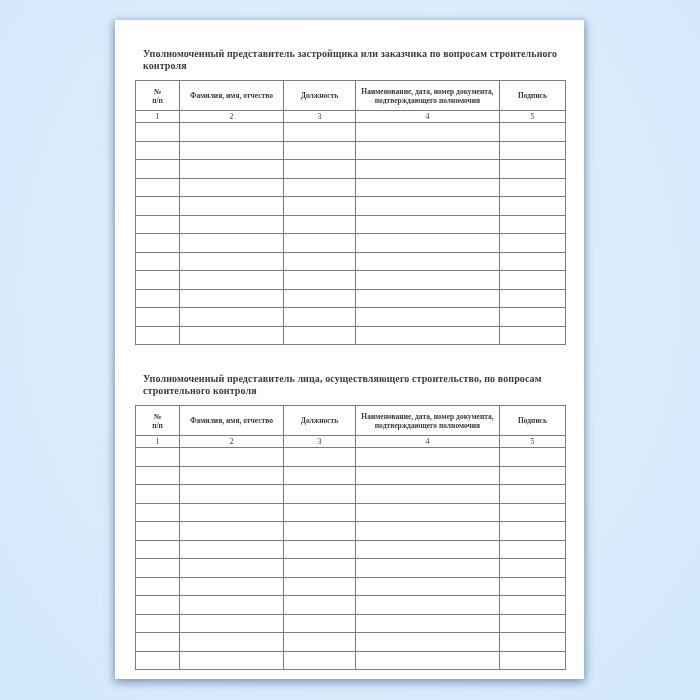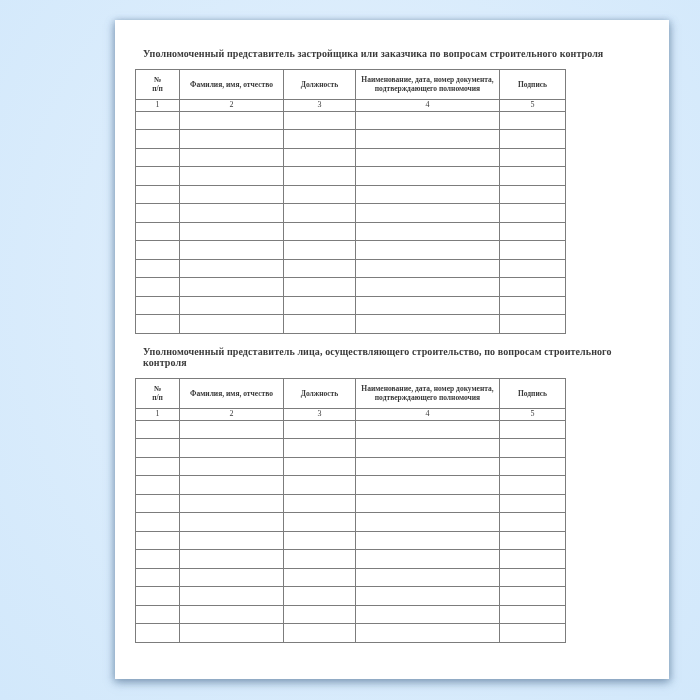--- a/index.html
+++ b/index.html
@@ -13,41 +13,41 @@
   .backdrop {
     position: relative;
     width: 700px;
     height: 700px;
     background: radial-gradient(ellipse at 50% 42%, #eaf3fd 0%, #dcedfc 45%, #d2e8fb 100%);
   }
   .paper {
     position: absolute;
     left: 115px;
     top: 20px;
-    width: 554px;
+    width: 469px;
     height: 659px;
     background: #ffffff;
     box-shadow: 0 4px 9px rgba(108,138,170,0.55),
                 0 0 5px rgba(125,152,182,0.38),
                 -3px 2px 7px rgba(125,152,182,0.30),
                 3px 2px 7px rgba(125,152,182,0.30);
   }
   .content {
     padding: 28px 19px 0 20px;
   }
   .section-heading {
     margin: 0 0 9px 8px;
     font-size: 10px;
     line-height: 11.5px;
     font-weight: bold;
     color: #3b3b3b;
     letter-spacing: 0.1px;
   }
   .doc-section + .doc-section {
-    margin-top: 12px;
+    margin-top: 28px;
   }
   table.form-table {
     width: 430px;
     border-collapse: collapse;
     table-layout: fixed;
     border: 1.5px solid #6e6e6e;
   }
   table.form-table th,
   table.form-table td {
     border: 1px solid #7c7c7c;

